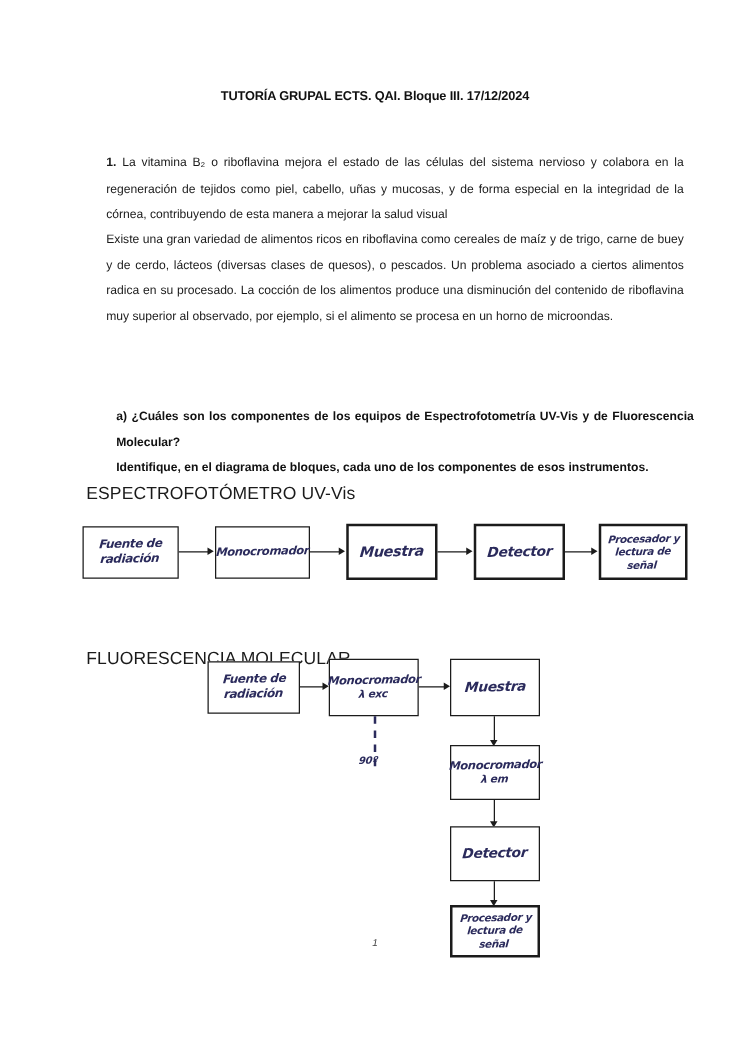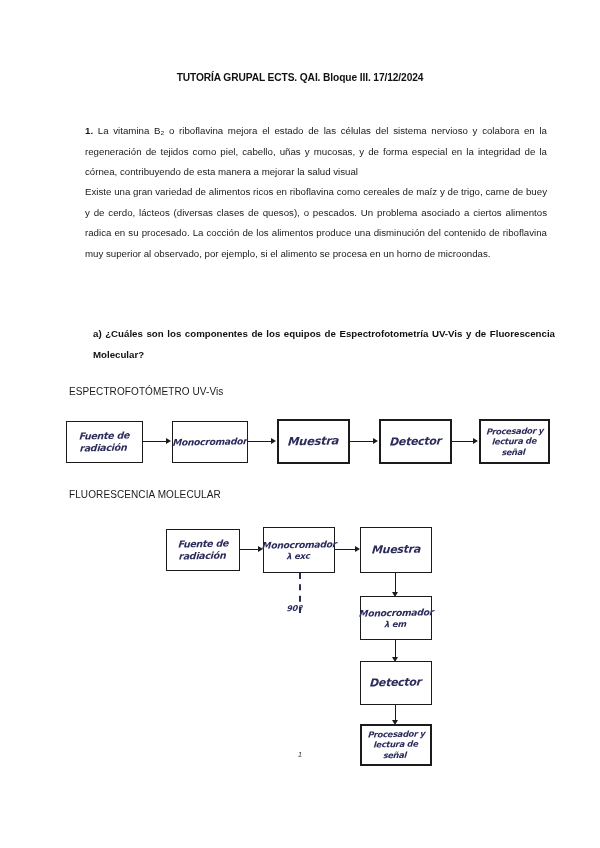--- a/index.html
+++ b/index.html
@@ -55,26 +55,26 @@
     font-weight: bold;
     color: #111;
     top: 324px;
     text-align: justify;
     margin-left: 24px;
   }
   .qa .line2 { text-align: left; }
   .sec-head {
     position: absolute;
     left: 69px;
-    font-size: 10px;
+    font-size: 14px;
     color: #1a1a1a;
     letter-spacing: 0.1px;
   }
   .sec-uvvis { top: 386px; }
-  .sec-fluo  { top: 489px; text-align: center; }
+  .sec-fluo  { top: 518px; text-align: center; }
 
   
   .hw {
     font-family: "DejaVu Sans", sans-serif;
     color: #2b2b5c;
     font-weight: bold;
     font-style: italic;
     letter-spacing: -0.3px;
     text-align: center;
     line-height: 1.25;
@@ -142,20 +142,21 @@
 
   <div class="doc-title">TUTORÍA GRUPAL ECTS. QAI. Bloque III. 17/12/2024</div>
 
   <div class="body-col para p1"><span style="font-weight:bold"><span>1.</span></span><span> La vitamina B₂ o riboflavina mejora el  estado de las células del sistema nervioso y colabora en la regeneración de tejidos como piel, cabello, uñas y mucosas, y de forma especial en la integridad de la córnea, contribuyendo de esta manera a mejorar la salud visual</span></div>
 
   <div class="body-col para p2">Existe una gran variedad de alimentos ricos en riboflavina como cereales de maíz y de trigo, carne de buey y de cerdo, lácteos (diversas clases de quesos), o pescados. Un problema asociado a ciertos alimentos radica en su procesado. La cocción de los alimentos produce una disminución del contenido de riboflavina muy superior al observado, por ejemplo, si el alimento se procesa en un horno de microondas.</div>
 
 
   <div class="qa">
     <div>a) ¿Cuáles son los componentes de los equipos de Espectrofotometría UV-Vis y de Fluorescencia Molecular?</div>
+    <div class="line2">Identifique, en el diagrama de bloques, cada uno de los componentes de esos instrumentos.</div>
   </div>
 
   <div class="sec-head sec-uvvis">ESPECTROFOTÓMETRO UV-Vis</div>
 
   <div>
 
     <div class="box" style="left:66px; top:421px; width:77px; height:42px;">
       <div class="hw" style="font-size:9.5px;">
         <div>Fuente de</div>
         <div>radiación</div>

